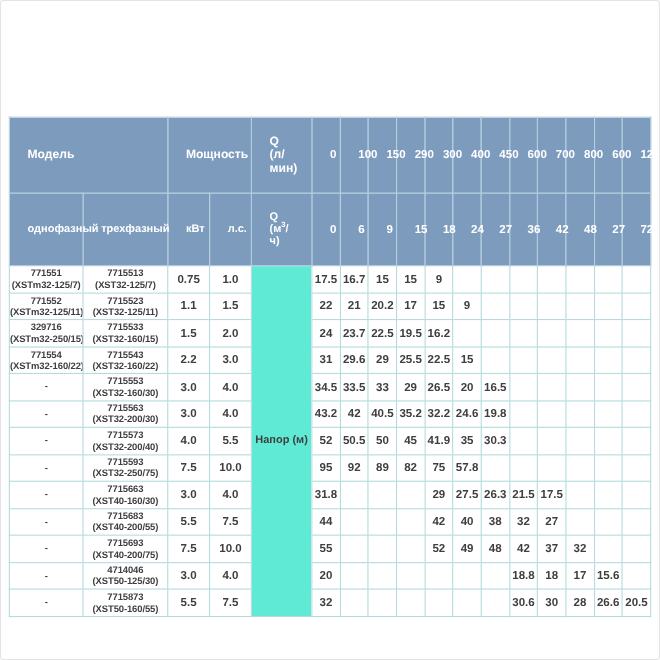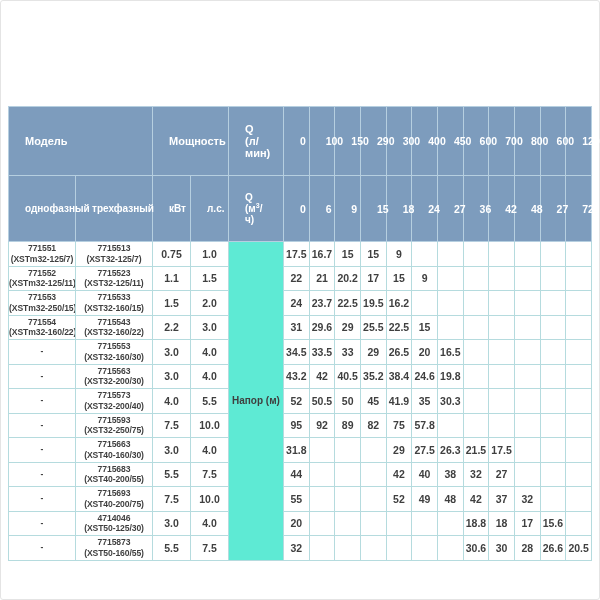--- a/index.html
+++ b/index.html
@@ -149,21 +149,21 @@
         <td>9</td>
         <td></td>
         <td></td>
         <td></td>
         <td></td>
         <td></td>
         <td></td>
       </tr>
       <tr>
         <td class="model">
-          <div>771553</div>
+          <div>329716</div>
           <div>(XSTm32-250/15)</div>
         </td>
         <td class="model">
           <div>7715533</div>
           <div>(XST32-160/15)</div>
         </td>
         <td>1.5</td>
         <td>2.0</td>
         <td>24</td>
         <td>23.7</td>
@@ -232,21 +232,21 @@
         <td class="model">
           <div>7715563</div>
           <div>(XST32-200/30)</div>
         </td>
         <td>3.0</td>
         <td>4.0</td>
         <td>43.2</td>
         <td>42</td>
         <td>40.5</td>
         <td>35.2</td>
-        <td>38.4</td>
+        <td>32.2</td>
         <td>24.6</td>
         <td>19.8</td>
         <td></td>
         <td></td>
         <td></td>
         <td></td>
         <td></td>
       </tr>
       <tr>
         <td class="model">

